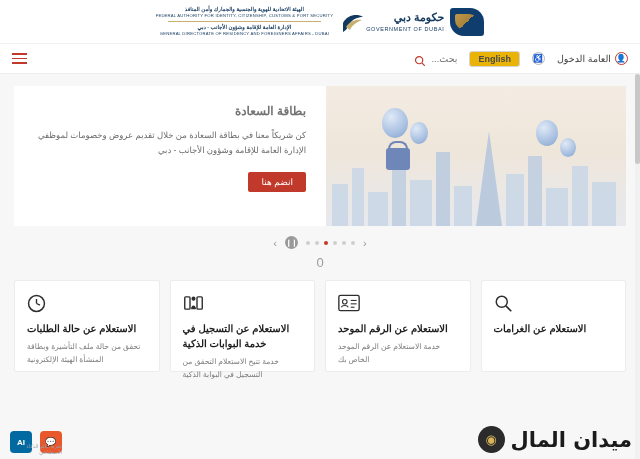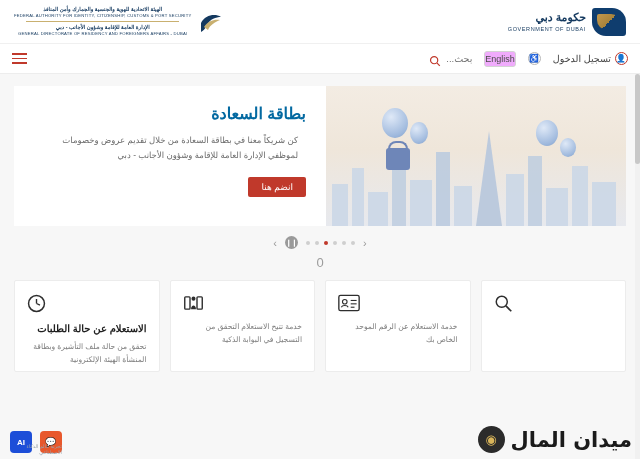--- a/index.html
+++ b/index.html
@@ -10,21 +10,21 @@
     overflow: hidden;
   }
   body { position: relative; }
 
   
   .top-header {
     height: 44px;
     background: #ffffff;
     display: flex;
     align-items: center;
-    justify-content: space-between;
+    justify-content: center;
     padding: 0 14px;
     border-bottom: 1px solid #f0f0f0;
   }
   .gov-logo { display: flex; align-items: center; gap: 6px; }
   .gov-logo-mark {
     width: 34px; height: 28px;
     background: #0f3d6e;
     border-radius: 3px 14px 3px 14px;
     position: relative;
   }
@@ -77,22 +77,23 @@
     width: 13px; height: 13px; border-radius: 50%;
     border: 1px solid #b7b7b7; color: #7a7a7a;
     display: flex; align-items: center; justify-content: center;
     font-size: 8px;
   }
   .lang-btn {
     border: 1px solid #d4d4d4;
     border-radius: 3px;
     font-size: 9px;
     color: #4a4a4a;
-    padding: 2px 0;
-    background: #f0abfc;
+    padding: 2px 8px;
+    background: #eab308;
+    font-weight: bold;
   }
   .search-wrap { display: flex; align-items: center; gap: 5px; }
   .search-label { font-size: 9.5px; color: #6d6d6d; }
   .search-ico { width: 12px; height: 12px; color: #c0392b; }
   .burger { display: flex; flex-direction: column; gap: 3px; }
   .burger span { display: block; width: 15px; height: 1.6px; background: #c0392b; }
 
   
   .page {
     background: #f7f7f7;
@@ -141,25 +142,25 @@
     border: 2px solid #6e86b8; border-bottom: none;
     border-radius: 8px 8px 0 0;
   }
 
   .hero-text {
     flex: 1;
     padding: 18px 20px 0 16px;
     text-align: right;
   }
   .hero-title {
-    font-size: 16px; font-weight: bold; color: #0369a1; margin-bottom: 10px;
+    font-size: 12px; font-weight: bold; color: #737373; margin-bottom: 10px;
   }
   .hero-desc {
     font-size: 8.5px; color: #6b6b6b; line-height: 1.75; max-width: 290px;
-    margin-right: 8px; margin-left: auto;
+    margin-right: 0; margin-left: auto;
   }
   .hero-cta {
     margin-top: 14px;
     display: inline-block;
     background: #c0392b; color: #fff;
     font-size: 9px;
     padding: 5px 13px;
     border: none; border-radius: 2px;
     cursor: pointer;
   }
@@ -185,21 +186,21 @@
   
   .cards {
     display: flex; gap: 10px; margin-top: 10px;
   }
   .card {
     flex: 1;
     background: #ffffff;
     border: 1px solid #ececec;
     border-radius: 2px;
     padding: 12px 12px 14px 12px;
-    text-align: right;
+    text-align: left;
     height: 92px;
     position: relative;
   }
   .card-icon {
     color: #2e2e2e; height: 20px; margin-bottom: 8px;
     display: flex; justify-content: flex-end; align-items: center;
   }
   .card-title {
     font-size: 10px; font-weight: bold; color: #1f1f1f; line-height: 1.5;
     margin-bottom: 5px;
@@ -225,21 +226,21 @@
     left: 10px; bottom: 6px;
     display: flex; align-items: center; gap: 8px;
   }
   .fab {
     width: 22px; height: 22px;
     border-radius: 4px;
     display: flex; align-items: center; justify-content: center;
     font-size: 9px; color: #fff;
   }
   .fab-chat { background: #e8582c; }
-  .fab-ai { background: #1d4ed8; font-weight: bold; font-size: 8px; }
+  .fab-ai { background: #0369a1; font-weight: bold; font-size: 8px; }
   .fab-caption {
     position: absolute; left: 2px; bottom: -2px;
     font-size: 5px; color: #9aa3ad;
   }
 
   
   .watermark {
     position: absolute;
     right: 8px; bottom: 6px;
     display: flex; align-items: center; gap: 6px;
@@ -291,21 +292,21 @@
       <div class="fed-line-en">GENERAL DIRECTORATE OF RESIDENCY AND FOREIGNERS AFFAIRS - DUBAI</div>
     </div>
   </div>
 </div>
 
 <div class="navbar">
   <div class="nav-right">
 
     <div class="nav-login">
       <span class="circle-icon">👤</span>
-      <span class="nav-login-label">تسجيل الدخول</span>
+      <span class="nav-login-label">العامة الدخول</span>
     </div>
 
     <span class="access-icon">♿</span>
 
     <button class="lang-btn">English</button>
 
     <div class="search-wrap">
       <span class="search-label">بحث...</span>
       <span class="search-ico">
         <svg viewBox="0 0 14 14" width="12" height="12" aria-hidden="true">
@@ -375,45 +376,48 @@
 
   <div class="cards">
 
     <div class="card">
       <div class="card-icon">
         <svg viewBox="0 0 22 22" width="19" height="19" aria-hidden="true">
           <circle cx="9" cy="9" r="6.4" fill="none" stroke="#2e2e2e" stroke-width="1.7"></circle>
           <line x1="13.8" y1="13.8" x2="20" y2="20" stroke="#2e2e2e" stroke-width="1.9"></line>
         </svg>
       </div>
+      <div class="card-title">الاستعلام عن الغرامات</div>
     </div>
 
     <div class="card">
       <div class="card-icon">
         <svg viewBox="0 0 26 20" width="22" height="18" aria-hidden="true">
           <rect x="1" y="1" width="24" height="18" rx="2" fill="none" stroke="#2e2e2e" stroke-width="1.6"></rect>
           <circle cx="8" cy="8.5" r="2.7" fill="none" stroke="#2e2e2e" stroke-width="1.3"></circle>
           <path d="M4 15 C4.8 12.3, 11.2 12.3, 12 15" fill="none" stroke="#2e2e2e" stroke-width="1.3"></path>
           <line x1="15" y1="7" x2="22" y2="7" stroke="#2e2e2e" stroke-width="1.3"></line>
           <line x1="15" y1="11" x2="22" y2="11" stroke="#2e2e2e" stroke-width="1.3"></line>
           <line x1="15" y1="15" x2="19.5" y2="15" stroke="#2e2e2e" stroke-width="1.3"></line>
         </svg>
       </div>
+      <div class="card-title">الاستعلام عن الرقم الموحد</div>
       <div class="card-desc">خدمة الاستعلام عن الرقم الموحد الخاص بك</div>
     </div>
 
     <div class="card">
       <div class="card-icon">
         <svg viewBox="0 0 24 20" width="21" height="18" aria-hidden="true">
           <rect x="2" y="3" width="6" height="14" rx="1" fill="none" stroke="#2e2e2e" stroke-width="1.6"></rect>
           <rect x="16" y="3" width="6" height="14" rx="1" fill="none" stroke="#2e2e2e" stroke-width="1.6"></rect>
           <circle cx="12" cy="5" r="2.3" fill="#2e2e2e"></circle>
           <path d="M9.2 17 C9.2 11.5, 14.8 11.5, 14.8 17 Z" fill="#2e2e2e"></path>
         </svg>
       </div>
+      <div class="card-title">الاستعلام عن التسجيل في خدمة البوابات الذكية</div>
       <div class="card-desc">خدمة تتيح الاستعلام التحقق من التسجيل في البوابة الذكية</div>
     </div>
 
     <div class="card">
       <div class="card-icon">
         <svg viewBox="0 0 22 22" width="19" height="19" aria-hidden="true">
           <circle cx="11" cy="11" r="9.2" fill="none" stroke="#2e2e2e" stroke-width="1.7"></circle>
           <line x1="11" y1="11" x2="11" y2="5.8" stroke="#2e2e2e" stroke-width="1.6"></line>
           <line x1="11" y1="11" x2="15" y2="13" stroke="#2e2e2e" stroke-width="1.6"></line>
         </svg>

